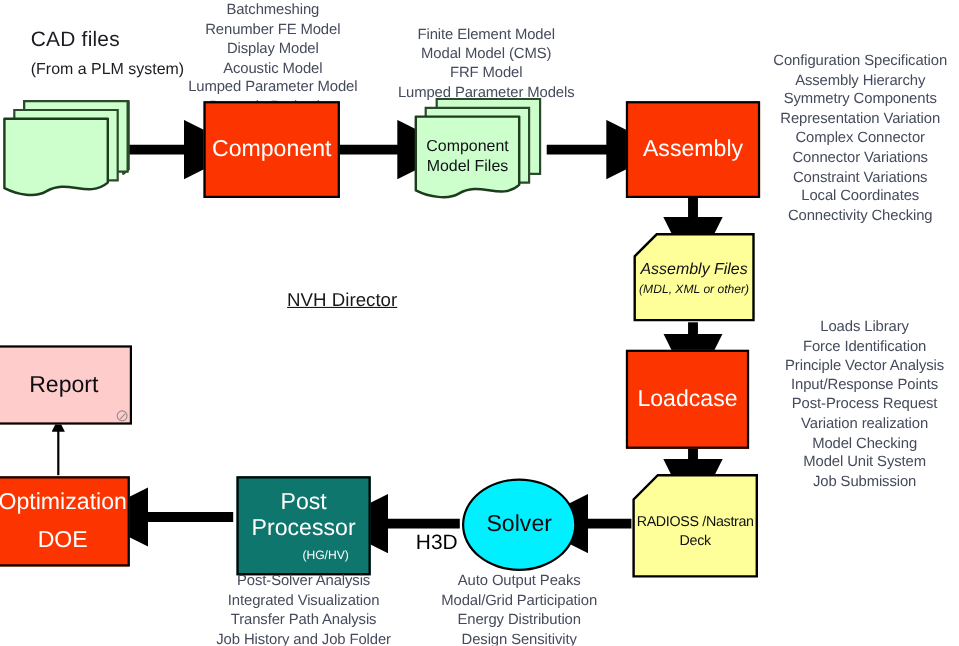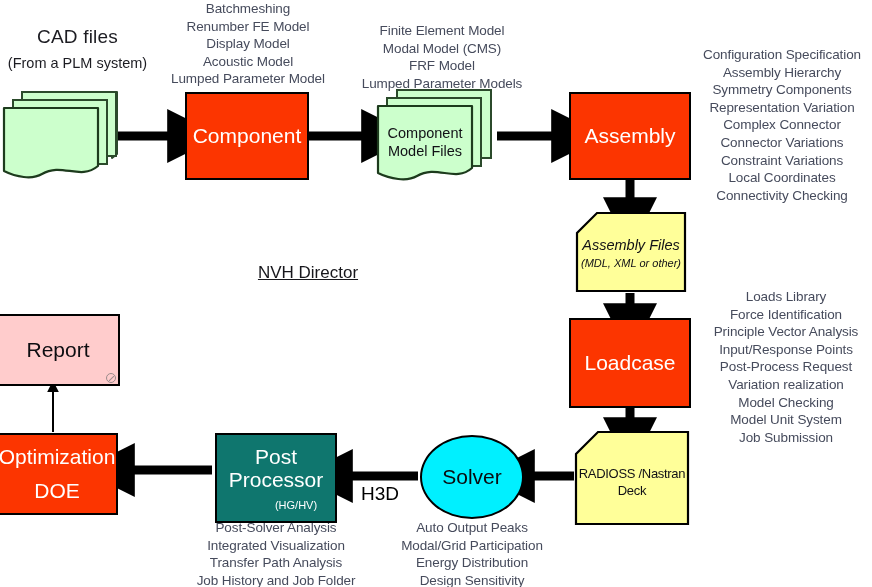--- a/index.html
+++ b/index.html
@@ -29,22 +29,22 @@
     text-align: center;
     white-space: nowrap;
     letter-spacing: -0.1px;
   }
   .annot div { white-space: nowrap; }
 
   
   .plain-label {
     position: absolute;
     color: #1c1c22;
-    text-align: center;
     white-space: nowrap;
+    padding-left: 28px;
   }
   .cad-title {
     font-size: 19px;
     letter-spacing: 0.2px;
   }
   .cad-sub {
     font-size: 14.5px;
   }
   .nvh-label {
     font-size: 17px;
@@ -286,21 +286,21 @@
     <div>Force Identification</div>
     <div>Principle Vector Analysis</div>
     <div>Input/Response Points</div>
     <div>Post-Process Request</div>
     <div>Variation realization</div>
     <div>Model Checking</div>
     <div>Model Unit System</div>
     <div>Job Submission</div>
   </div>
 
-  <div class="proc" style="left:569px; top:318px; width:122px; height:90px; background:#FC3500;">
+  <div class="proc" style="left:569px; top:318px; width:112px; height:90px; background:#FC3500;">
     <div class="ttl">Loadcase</div>
   </div>
 
   <div class="clipshape" style="left:574px; top:430px;">
     <svg width="116" height="96" viewBox="0 0 116 96">
       <path d="M24,2 L114,2 L114,94 L2,94 L2,24 Z" fill="#FFFF99" stroke="#000000" stroke-width="2.2" stroke-linejoin="miter"></path>
     </svg>
     <div class="clip-text tight" style="top:36px;">
       <div class="l1">RADIOSS /Nastran</div>
       <div class="l2">Deck</div>

